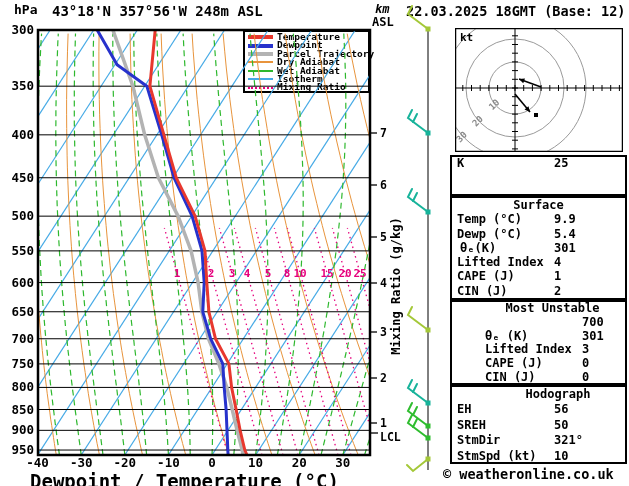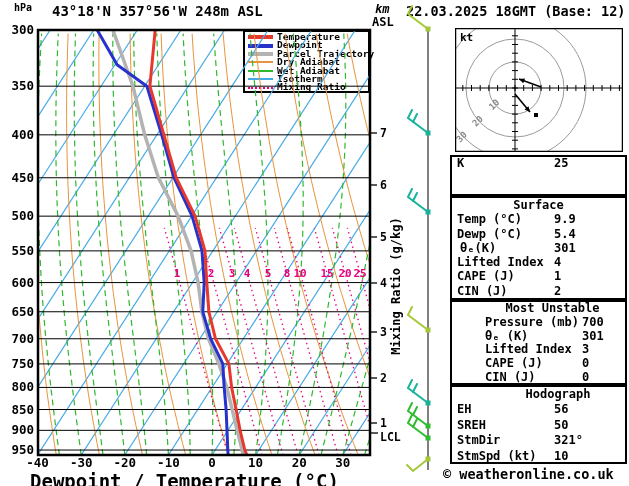--- a/index.html
+++ b/index.html
@@ -17,21 +17,21 @@
            box-sizing:border-box;background:#fff;}
   .stat-title{text-align:center;font-weight:bold;font-size:12px;}
   .stat-row{position:relative;padding-left:5px;font-size:12px;font-weight:bold;white-space:nowrap;}
   .stat-val{position:absolute;left:102px;top:0;}
   #mixlabel{transform:rotate(-90deg);transform-origin:center;text-align:center;
             font-size:12px;font-weight:bold;white-space:nowrap;}
 </style>
 </head>
 <body>
 
-<div class="abs b" style="left:14px;top:2px;font-size:10px;">hPa</div>
+<div class="abs b" style="left:14px;top:2px;font-size:13px;">hPa</div>
 <div class="abs b" style="left:52px;top:3px;font-size:14px;">43°18'N 357°56'W 248m ASL</div>
 <div class="abs b" style="left:406px;top:3px;font-size:13.5px;">22.03.2025 18GMT (Base: 12)</div>
 <div class="abs b" style="left:375px;top:2px;font-size:12px;font-style:italic;">km</div>
 <div class="abs b" style="left:372px;top:15px;font-size:12px;">ASL</div>
 <div class="abs" id="mixlabel" style="left:326px;top:279px;width:140px;">Mixing Ratio (g/kg)</div>
 <div class="abs b" style="left:30px;top:470px;width:332px;text-align:left;font-size:19px;">Dewpoint / Temperature (°C)</div>
 <div class="abs b" style="left:443px;top:466px;font-size:13.5px;">© weatheronline.co.uk</div>
 
 <div class="abs" id="legend" style="left:243px;top:30px;width:127px;height:63px;">
     <div class="leg-row">
@@ -332,21 +332,21 @@
       <div class="stat-title" style="line-height: 14.3px;">Surface</div>
       <div class="stat-row" style="line-height: 14.3px; height: 14.3px;"><span>Temp (°C)</span><span class="stat-val">9.9</span></div>
       <div class="stat-row" style="line-height: 14.3px; height: 14.3px;"><span>Dewp (°C)</span><span class="stat-val">5.4</span></div>
       <div class="stat-row" style="line-height: 14.3px; height: 14.3px; padding-left: 8px;"><span>θₑ(K)</span><span class="stat-val">301</span></div>
       <div class="stat-row" style="line-height: 14.3px; height: 14.3px;"><span>Lifted Index</span><span class="stat-val">4</span></div>
       <div class="stat-row" style="line-height: 14.3px; height: 14.3px;"><span>CAPE (J)</span><span class="stat-val">1</span></div>
       <div class="stat-row" style="line-height: 14.3px; height: 14.3px;"><span>CIN (J)</span><span class="stat-val">2</span></div>
     </div>
     <div class="statbox" style="top: 300px; height: 85px; padding-left: 28px;">
       <div class="stat-title" style="line-height: 13.8px;">Most Unstable</div>
-      <div class="stat-row" style="line-height: 13.8px; height: 13.8px;"><span>Pressure (mb)</span><span class="stat-val">700</span></div>
+      <div class="stat-row" style="line-height: 13.8px; height: 13.8px;"><span class="stat-val">700</span></div>
       <div class="stat-row" style="line-height: 13.8px; height: 13.8px;"><span>θₑ (K)</span><span class="stat-val">301</span></div>
       <div class="stat-row" style="line-height: 13.8px; height: 13.8px;"><span>Lifted Index</span><span class="stat-val">3</span></div>
       <div class="stat-row" style="line-height: 13.8px; height: 13.8px;"><span>CAPE (J)</span><span class="stat-val">0</span></div>
       <div class="stat-row" style="line-height: 13.8px; height: 13.8px;"><span>CIN (J)</span><span class="stat-val">0</span></div>
     </div>
     <div class="statbox" style="top: 385px; height: 79px;">
       <div class="stat-title" style="line-height: 15.4px; padding-left: 39px;">Hodograph</div>
       <div class="stat-row" style="line-height: 15.4px; height: 15.4px;"><span>EH</span><span class="stat-val">56</span></div>
       <div class="stat-row" style="line-height: 15.4px; height: 15.4px;"><span>SREH</span><span class="stat-val">50</span></div>
       <div class="stat-row" style="line-height: 15.4px; height: 15.4px;"><span>StmDir</span><span class="stat-val">321°</span></div>

